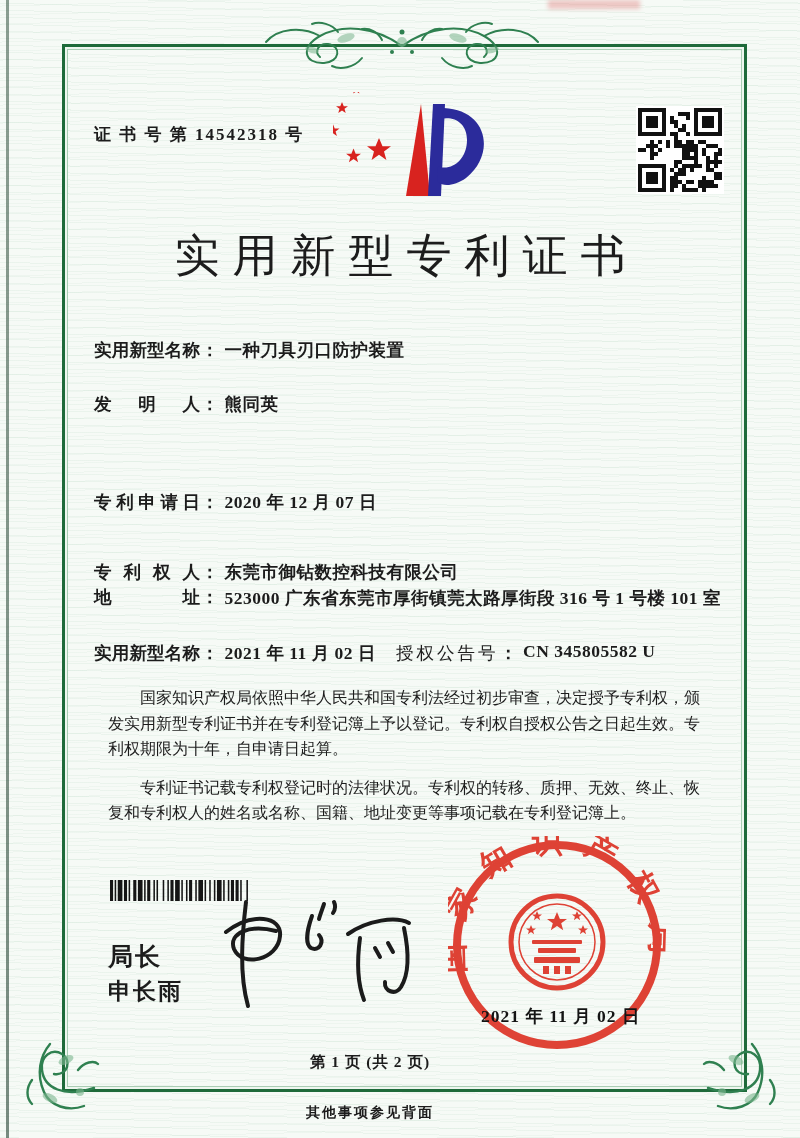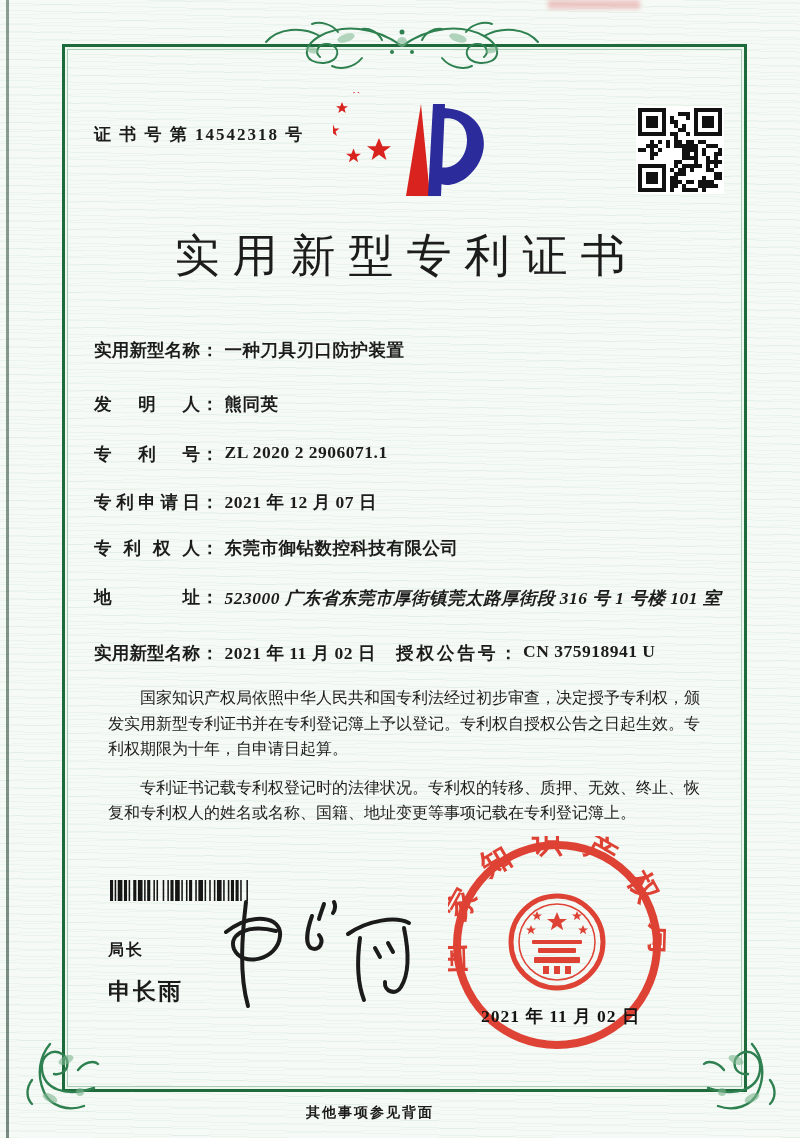--- a/index.html
+++ b/index.html
@@ -26,27 +26,27 @@
   }
   .cert-no{position:absolute;left:94px;top:110px;font-size:17px;font-weight:700;letter-spacing:2px;margin-top:13px;}
   .logo{position:absolute;left:333px;top:92px;}
   .qr{position:absolute;left:636px;top:106px;width:88px;height:88px;background:#fff;}
   .title{position:absolute;left:0;right:0;top:226px;text-align:center;
     font-size:45px;font-weight:400;letter-spacing:13px;text-indent:13px;}
   .field-row{position:absolute;left:94px;font-size:17.5px;font-weight:700;white-space:nowrap;}
   .flabel{display:inline-block;width:106px;text-align:justify;text-align-last:justify;vertical-align:top;}
   .fcolon{display:inline-block;margin:0 6px 0 1px;vertical-align:top;}
   .fvalue{display:inline-block;letter-spacing:.5px;vertical-align:top;}
-  .fvalue.wrap{white-space:normal;width:508px;line-height:27px;font-style:italic;}
+  .fvalue.wrap{white-space:normal;width:508px;line-height:27px;}
   .grant2{position:absolute;left:302px;top:0;white-space:nowrap;}
-  .grant2 .glabel{letter-spacing:3px;font-weight:700;margin-top:24px;}
+  .grant2 .glabel{letter-spacing:3px;font-weight:400;margin-top:24px;}
   .body-text{position:absolute;left:95px;top:672px;width:618px;}
   .body-text p{margin:13px;font-size:16px;line-height:25.5px;text-indent:2em;text-align:justify;font-weight:500;}
   .barcode{position:absolute;left:110px;top:880px;width:196px;height:21px;}
-  .signer-title{position:absolute;left:108px;top:940px;font-size:16px;font-weight:700;letter-spacing:2px;}
+  .signer-title{position:absolute;left:108px;top:940px;font-size:25px;font-weight:700;letter-spacing:2px;}
   .signer-name{position:absolute;left:108px;top:976px;font-size:23px;font-weight:700;letter-spacing:2px;}
   .signature{position:absolute;left:208px;top:886px;}
   .seal{position:absolute;left:448px;top:836px;}
   .seal-date{position:absolute;left:481px;top:1004px;font-size:17.5px;font-weight:700;
     letter-spacing:1px;color:#141414;z-index:3;}
   .page-info{position:absolute;left:260px;top:1052px;width:220px;text-align:center;
     font-size:15.5px;font-weight:700;letter-spacing:1px;}
   .back-note{position:absolute;left:270px;top:1104px;width:200px;text-align:center;
     font-size:14px;font-weight:700;letter-spacing:2px;}
   .ornament-top{position:absolute;left:242px;top:16px;}
@@ -261,36 +261,33 @@
     </svg>
 
   <div class="title">实用新型专利证书</div>
 
   <div class="field-row" style="top:392px">
     <span class="flabel">发明人</span><span class="fcolon">：</span><span class="fvalue">熊同英</span>
   </div>
   <div class="field-row" style="top:338px">
     <span class="flabel">实用新型名称</span><span class="fcolon">：</span><span class="fvalue">一种刀具刃口防护装置</span>
   </div>
-  <div class="field-row" style="top:442px">
-    <span class="flabel">专利号</span><span class="fcolon">：</span><span class="fvalue">ZL 2020 2 2906071.1</span>
-  </div>
   <div class="field-row" style="top:490px">
-    <span class="flabel">专利申请日</span><span class="fcolon">：</span><span class="fvalue">2021 年 12 月 07 日</span>
-  </div>
-  <div class="field-row" style="top:536px">
+    <span class="flabel">专利申请日</span><span class="fcolon">：</span><span class="fvalue">2020 年 12 月 07 日</span>
+  </div>
+  <div class="field-row" style="top:560px">
     <span class="flabel">专利权人</span><span class="fcolon">：</span><span class="fvalue">东莞市御钻数控科技有限公司</span>
   </div>
   <div class="field-row" style="top:585px">
     <span class="flabel">地址</span><span class="fcolon">：</span><span class="fvalue wrap">523000 广东省东莞市厚街镇莞太路厚街段 316 号 1 号楼 101 室</span>
   </div>
   <div class="field-row" style="top:641px;width:620px">
     <span class="flabel">实用新型名称</span><span class="fcolon">：</span><span class="fvalue">2021 年 11 月 02 日</span>
     <span class="grant2">
-      <span class="glabel">授权公告号</span><span class="fcolon">：</span><span class="fvalue">CN 375918941 U</span>
+      <span class="glabel">授权公告号</span><span class="fcolon">：</span><span class="fvalue">CN 345805582 U</span>
     </span>
   </div>
 
   <div class="body-text">
     <p>国家知识产权局依照中华人民共和国专利法经过初步审查，决定授予专利权，颁发实用新型专利证书并在专利登记簿上予以登记。专利权自授权公告之日起生效。专利权期限为十年，自申请日起算。</p>
     <p>专利证书记载专利权登记时的法律状况。专利权的转移、质押、无效、终止、恢复和专利权人的姓名或名称、国籍、地址变更等事项记载在专利登记簿上。</p>
   </div>
 
   <svg class="barcode" id="barcode-svg" width="196" height="21" viewBox="0 0 196 21">
       <rect x="0" y="0" width="3.1" height="21" fill="#151515"></rect>
@@ -362,15 +359,16 @@
         <rect x="90" y="112" width="38" height="5" rx="1"></rect>
         <rect x="86" y="121" width="46" height="6" rx="1"></rect>
         <rect x="95" y="130" width="6" height="8"></rect>
         <rect x="106" y="130" width="6" height="8"></rect>
         <rect x="117" y="130" width="6" height="8"></rect>
       </g>
     </g>
   </svg>
   <div class="seal-date">2021 年 11 月 02 日</div>
 
+  <div class="page-info">第 1 页 (共 2 页)</div>
   <div class="back-note">其他事项参见背面</div>
 
 </div>
 
 </body></html>

